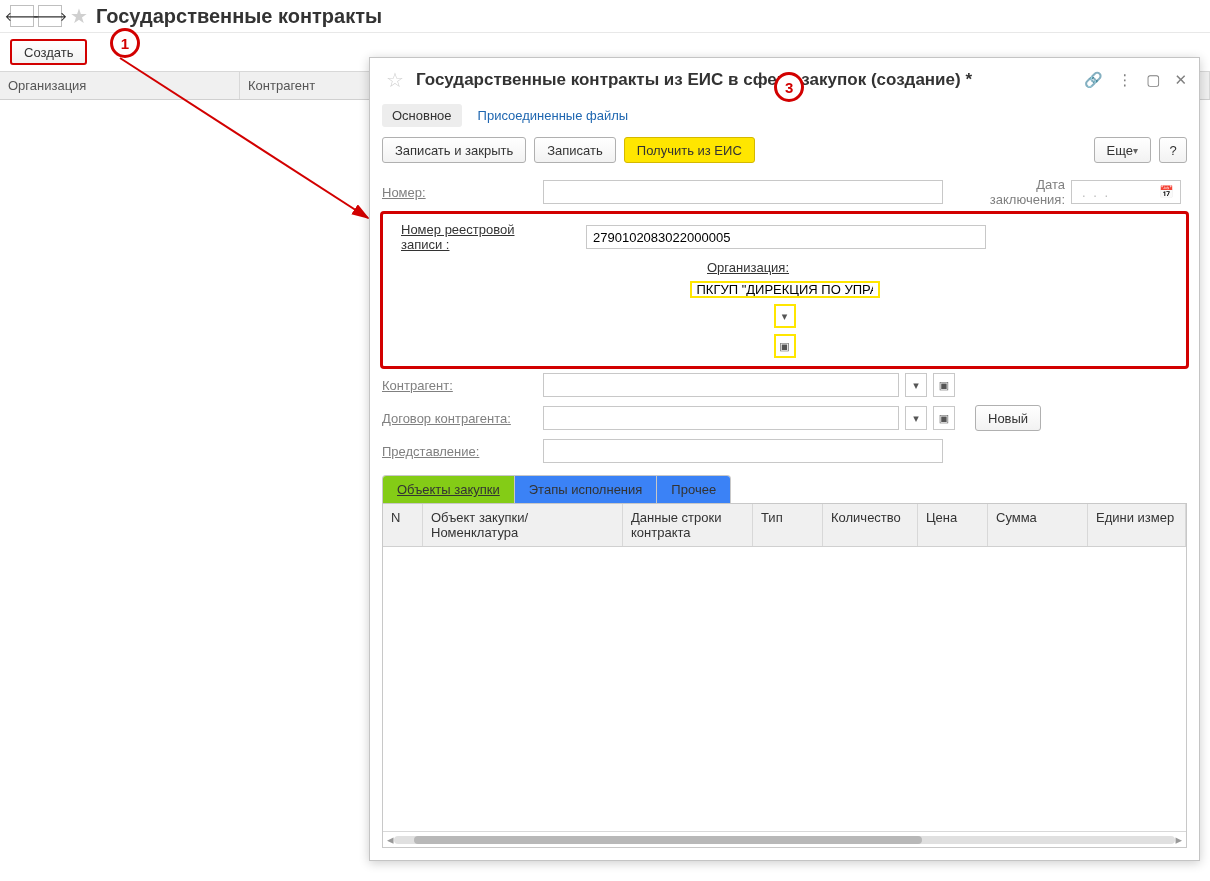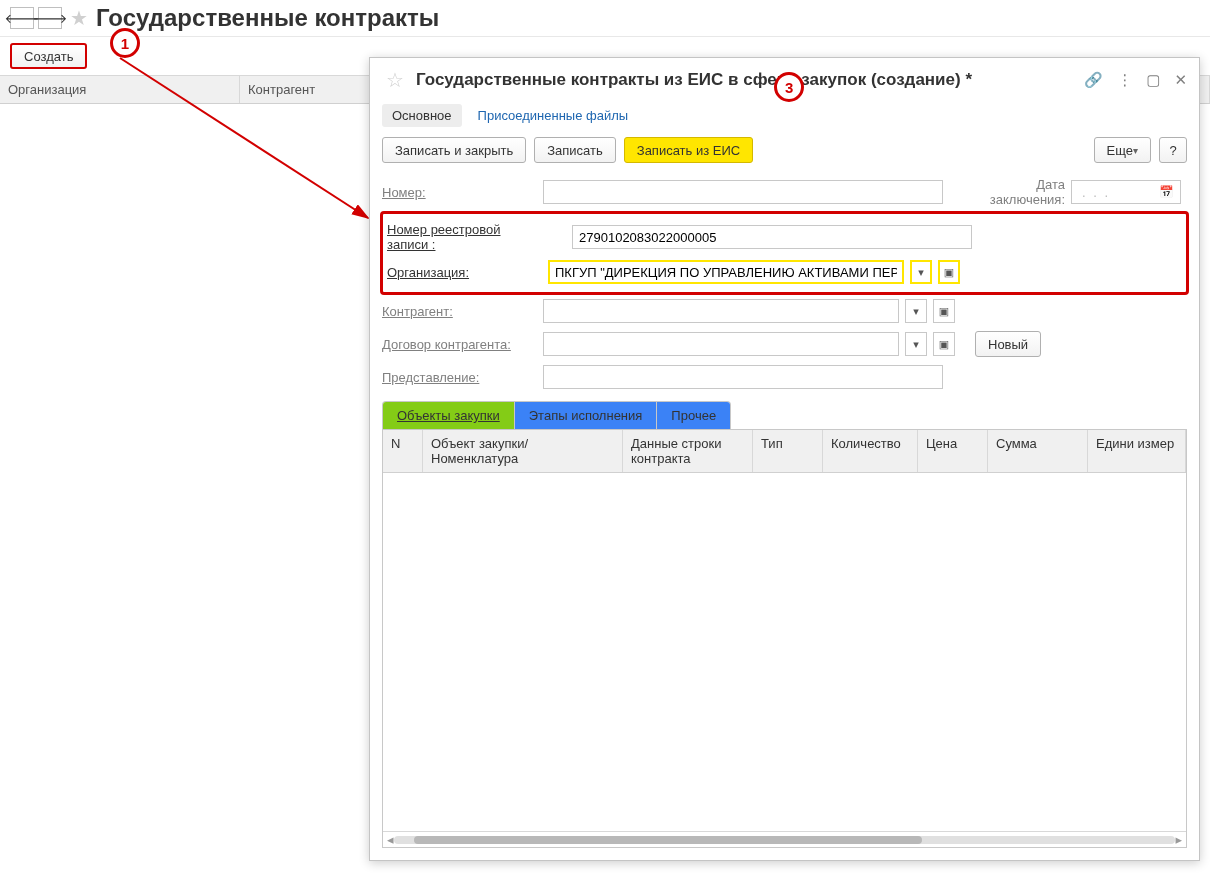--- a/index.html
+++ b/index.html
@@ -10,21 +10,21 @@
     background: #fff;
     color: #333;
     width: 1210px;
     height: 881px;
     position: relative;
     overflow: hidden;
   }
   .nav-row { display:flex; align-items:center; padding:4px 10px; gap:4px; border-bottom:1px solid #e8e8e8; }
   .arrow-btn { width:24px; height:22px; border:1px solid #bfbfbf; background:#fff; display:flex; align-items:center; justify-content:center; cursor:pointer; }
   .star { color:#d0d0d0; font-size:20px; margin:0 4px; }
-  .page-title { font-size:24px; font-weight:bold; }
+  .page-title { font-size:20px; font-weight:bold; }
   .toolbar-row { padding:6px 10px; display:flex; gap:6px; border-bottom:1px solid #d8d8d8; }
   .btn { height:26px; padding:0 12px; border:1px solid #b0b0b0; background:linear-gradient(#fff,#f2f2f2); border-radius:3px; cursor:pointer; display:flex; align-items:center; font-size:13px; }
   .list-header { display:flex; background:#f0f0f0; border-bottom:1px solid #d0d0d0; }
   .list-header .col { padding:6px 8px; border-right:1px solid #d8d8d8; color:#555; }
   .list-body { height:700px; background:#fff; }
 
   .dialog {
     position:absolute; left:369px; top:57px; right:10px; bottom:20px;
     background:#fff; border:1px solid #c4c4c4; box-shadow:0 2px 10px rgba(0,0,0,0.2);
     display:flex; flex-direction:column;
@@ -39,21 +39,21 @@
   .action-row { padding:0 12px 10px; display:flex; gap:8px; align-items:center; }
   .btn-yellow { background:#ffe600; border:1px solid #d4b800; }
   .spacer { flex:1; }
   .btn-dd::after { content:" ▾"; font-size:10px; color:#666; }
   .btn-q { width:28px; justify-content:center; }
   .form-row { display:flex; align-items:center; padding:4px 12px; gap:6px; }
   .form-label { width:155px; color:#808080;text-decoration:underline; }
   .input { height:24px; border:1px solid #c8c8c8; padding:0 6px; font-size:13px; background:#fff; }
   .input-inline { flex:1; }
   .mini-btn { width:22px; height:24px; border:1px solid #c8c8c8; background:#fff; display:flex; align-items:center; justify-content:center; cursor:pointer; font-size:11px; color:#555; }
-  .hl-red { border:3px solid #d20000; border-radius:4px; margin:0 10px; padding:4px 2px; }
+  .hl-red { border:3px solid #d20000; border-radius:4px; margin:0 10px; padding:4px 16px; }
   .hl-yellow { outline:2px solid #ffe600; outline-offset:-2px; }
 
   .date-lbl { width:90px; color:#808080; text-align:right; }
   .date-input { width:110px; display:flex; align-items:center; }
   .date-dots { color:#bbb; letter-spacing:2px; flex:1; padding:0 4px; }
   .cal-icon { color:#888; font-size:12px; }
 
   .inner-tabs { margin:8px 12px 0; display:flex; border:1px solid #c8c8c8; border-bottom:none; width:fit-content; border-radius:4px 4px 0 0; overflow:hidden; }
   .inner-tab { padding:6px 14px; border-right:1px solid #c8c8c8; background:#3b82f6; cursor:pointer; color:#333; }
   .inner-tab:last-child { border-right:none; }
@@ -111,21 +111,21 @@
 
   <div class="tabs-row">
     <div class="tab-plain">Основное</div>
     <div class="tab-link">Присоединенные файлы</div>
     <div class="callout" style="position:relative; left:auto; top:auto; margin-left:130px; margin-top:-32px;">3</div>
   </div>
 
   <div class="action-row">
     <div class="btn">Записать и закрыть</div>
     <div class="btn">Записать</div>
-    <div class="btn btn-yellow">Записать из ЕИС</div>
+    <div class="btn btn-yellow">Получить из ЕИС</div>
     <div class="spacer"></div>
     <div class="btn btn-dd">Еще</div>
     <div class="btn btn-q">?</div>
   </div>
 
   <div class="form-row">
     <div class="form-label">Номер:</div>
     <input class="input" style="width: 400px;" value="">
     <div style="width:20px"></div>
     <div class="date-lbl">Дата заключения:</div>
@@ -133,21 +133,21 @@
       <span class="date-dots">. . .</span>
       <span class="cal-icon">📅</span>
     </div>
   </div>
 
   <div class="hl-red">
     <div class="form-row" style="padding:4px 2px;">
       <div class="form-label" style="color:#333">Номер реестровой записи :</div>
       <input class="input input-inline" style="max-width: 400px; margin-left: 24px;" value="2790102083022000005">
     </div>
-    <div class="form-row" style="padding:4px 2px;">
+    <div class="form-row" style="padding:4px 2px;flex-direction:column;">
       <div class="form-label" style="color:#333">Организация:</div>
       <input class="input input-inline hl-yellow" style="max-width: 356px;" value="ПКГУП &quot;ДИРЕКЦИЯ ПО УПРАВЛЕНИЮ АКТИВАМИ ПЕРМ">
       <div class="mini-btn hl-yellow">▾</div>
       <div class="mini-btn hl-yellow">▣</div>
     </div>
   </div>
 
   <div class="form-row">
     <div class="form-label">Контрагент:</div>
     <input class="input" style="width: 356px;" value="">

